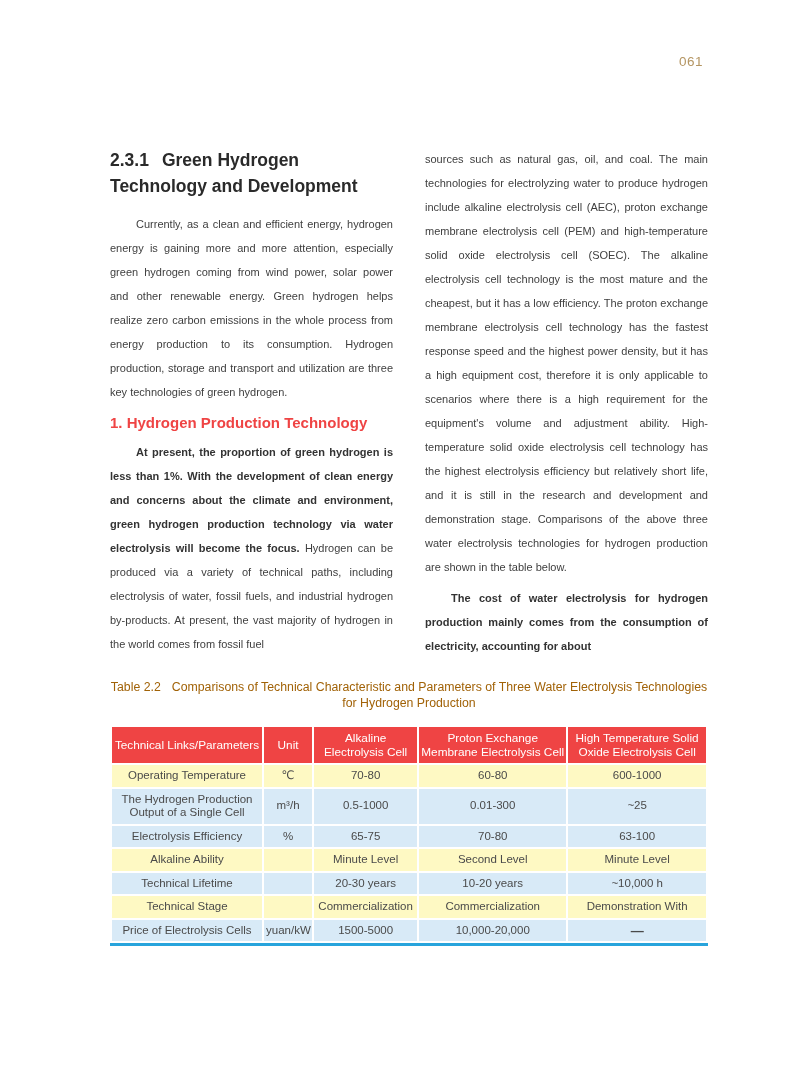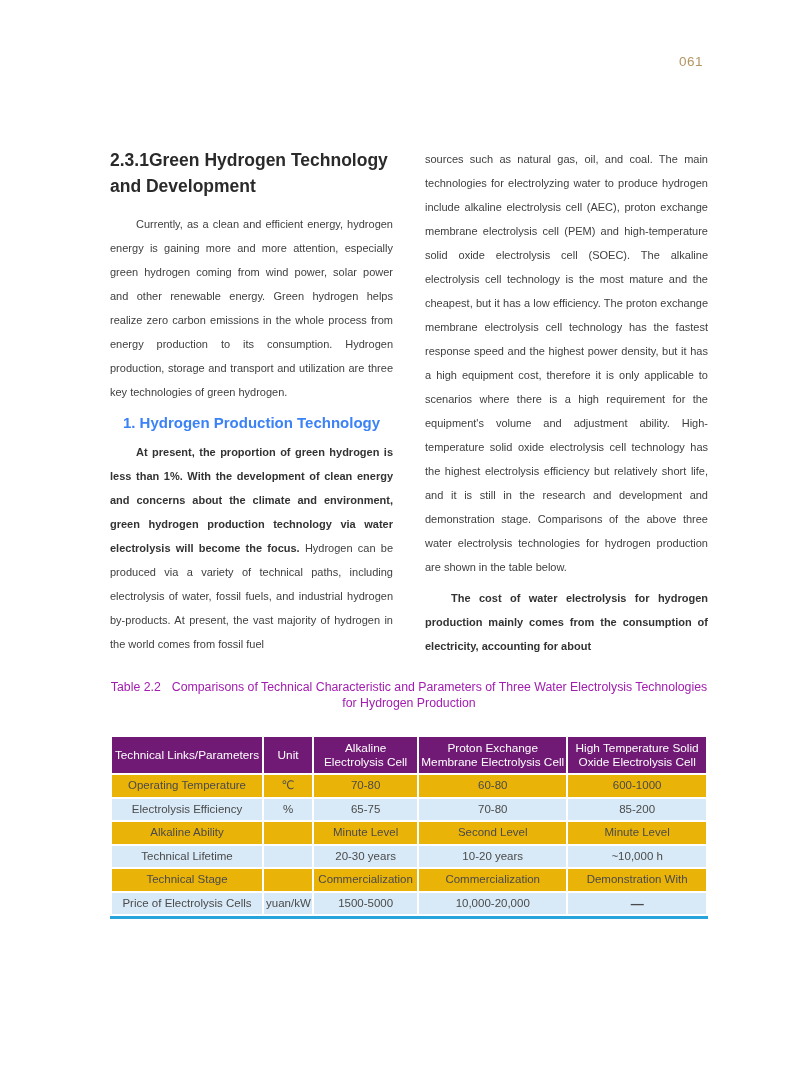--- a/index.html
+++ b/index.html
@@ -29,76 +29,76 @@
     gap: 32px;
   }
   .col { width: 283px; flex: 0 0 283px; }
   .heading {
     font-size: 17.5px;
     line-height: 26px;
     font-weight: bold;
     color: #2a2a2a;
     margin: 0 0 13px 0;
   }
-  .heading .sec-num { }
+  .heading .sec-num { margin-right: 13px; }
   .body {
     font-size: 11px;
     line-height: 24px;
     color: #3e3e3e;
     text-align: justify;
     margin: 0;
   }
   .indent { text-indent: 26px; }
   .bold { font-weight: bold; color: #333333; }
   .subheading {
     font-size: 15px;
     font-weight: bold;
-    color: #3b82f6;
-    text-align: center;
+    color: #ef4444;
+    text-align: left;
     margin: 10px 0 9px 0;
   }
   .para-gap { margin-top: 7px; }
   .table-section {
     position: absolute;
     top: 679px;
     left: 110px;
     width: 598px;
   }
   .caption {
     text-align: center;
-    color: #a21caf;
+    color: #a16207;
     font-size: 12.3px;
     line-height: 16px;
-    margin: 0 0 24px 0;
+    margin: 0 0 14px 0;
   }
   .cap-label { margin-right: 11px; }
   table.data-table {
     width: 100%;
     table-layout: fixed;
     border-collapse: separate;
     border-spacing: 2px 2px;
     font-size: 11.5px;
     color: #4a4a4a;
   }
   table.data-table th {
-    background: #701a75;
+    background: #ef4444;
     color: #ffffff;
     font-weight: normal;
     font-size: 11.8px;
     line-height: 14px;
     padding: 4px 2px;
     text-align: center;
     vertical-align: middle;
   }
   table.data-table td {
     text-align: center;
     vertical-align: middle;
     line-height: 13.5px;
     padding: 4px 2px;
-    background: #eab308;
+    background: #fef9c3;
   }
   table.data-table tr.alt td { background: #d8eaf7; }
   td.dash-cell { font-weight: bold; font-size: 13px; }
   .bottom-rule {
     height: 3px;
     background: #28a4dc;
     margin-top: 0px;
   }
 </style>
 </head>
@@ -143,25 +143,32 @@
       </thead>
       <tbody>
         <tr>
           <td>Operating Temperature</td>
           <td>℃</td>
           <td>70-80</td>
           <td>60-80</td>
           <td>600-1000</td>
         </tr>
         <tr class="alt">
+          <td>The Hydrogen Production Output of a Single Cell</td>
+          <td>m³/h</td>
+          <td>0.5-1000</td>
+          <td>0.01-300</td>
+          <td>~25</td>
+        </tr>
+        <tr class="alt">
           <td>Electrolysis Efficiency</td>
           <td>%</td>
           <td>65-75</td>
           <td>70-80</td>
-          <td>85-200</td>
+          <td>63-100</td>
         </tr>
         <tr>
           <td>Alkaline Ability</td>
           <td></td>
           <td>Minute Level</td>
           <td>Second Level</td>
           <td>Minute Level</td>
         </tr>
         <tr class="alt">
           <td>Technical Lifetime</td>

